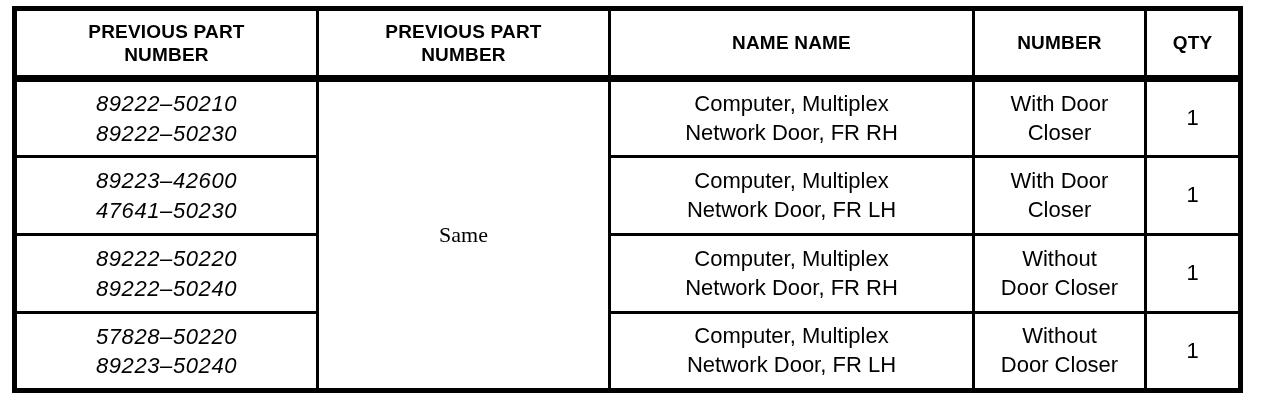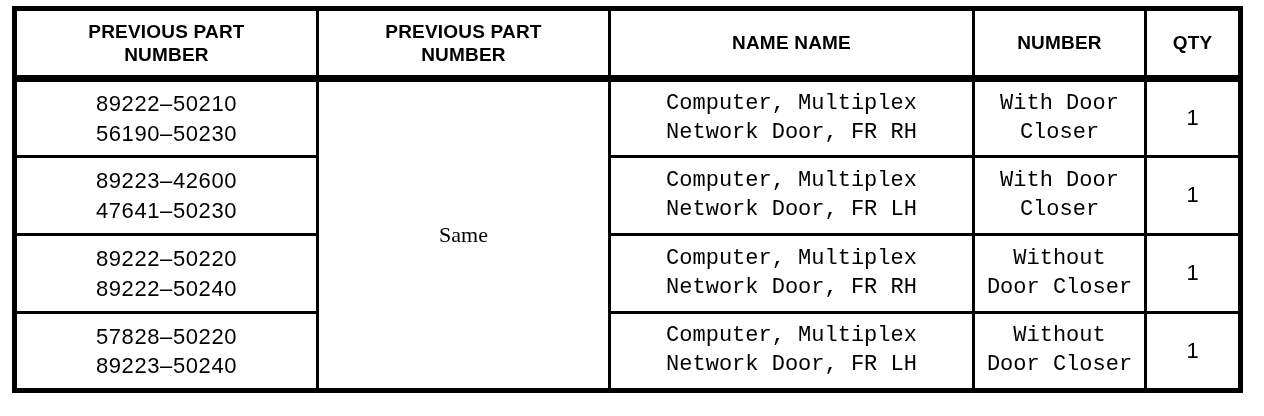--- a/index.html
+++ b/index.html
@@ -72,37 +72,37 @@
   .body-row { height: 78px; }
 
   .cell-lines { display: block; }
   .cell-lines .ln { display: block; white-space: nowrap; }
 
   
   .pn-cell {
     font-family: "Liberation Sans", "DejaVu Sans", sans-serif;
     letter-spacing: 0.6px;
     font-size: 22px;
+    font-style: italic;
   }
   .pn-cell .ln { line-height: 1.34; }
 
   .same-cell {
     font-size: 22px;
     vertical-align: middle;
     font-family: Liberation Serif, serif;
   }
 
   .qty-cell {
     font-size: 22px;
   }
 
   .option-cell .ln,
   .name-cell .ln {
     line-height: 1.30;
-    font-family: Liberation Mono, monospace;
   }
 </style>
 </head>
 <body>
 
 <div class="sheet">
 
   <table class="parts-table">
     <colgroup>
       <col class="c-prev">
@@ -133,21 +133,21 @@
         </th>
       </tr>
     </thead>
 
     <tbody>
 
       <tr class="body-row">
         <td class="pn-cell">
           <span class="cell-lines">
             <span class="ln">89222–50210</span>
-            <span class="ln">56190–50230</span>
+            <span class="ln">89222–50230</span>
           </span>
         </td>
         <td class="same-cell" rowspan="4">Same</td>
         <td class="name-cell">
           <span class="cell-lines">
             <span class="ln">Computer, Multiplex</span>
             <span class="ln">Network Door, FR RH</span>
           </span>
         </td>
         <td class="option-cell">

